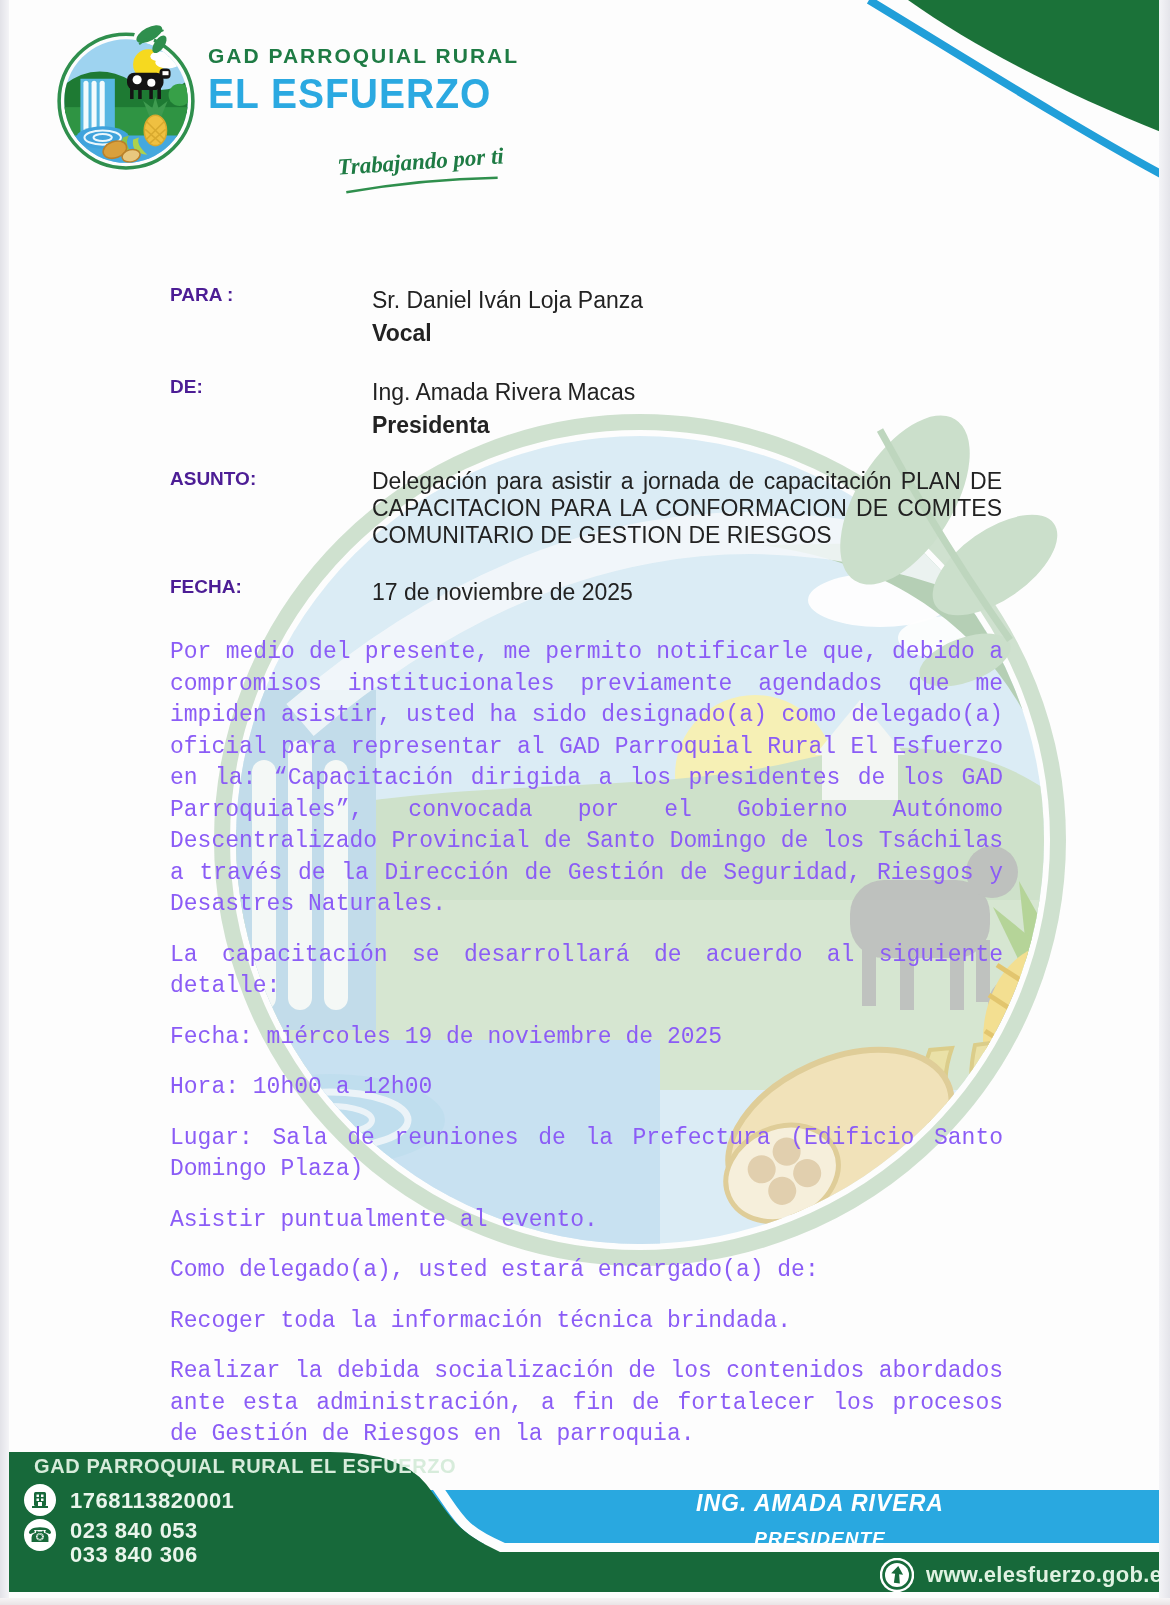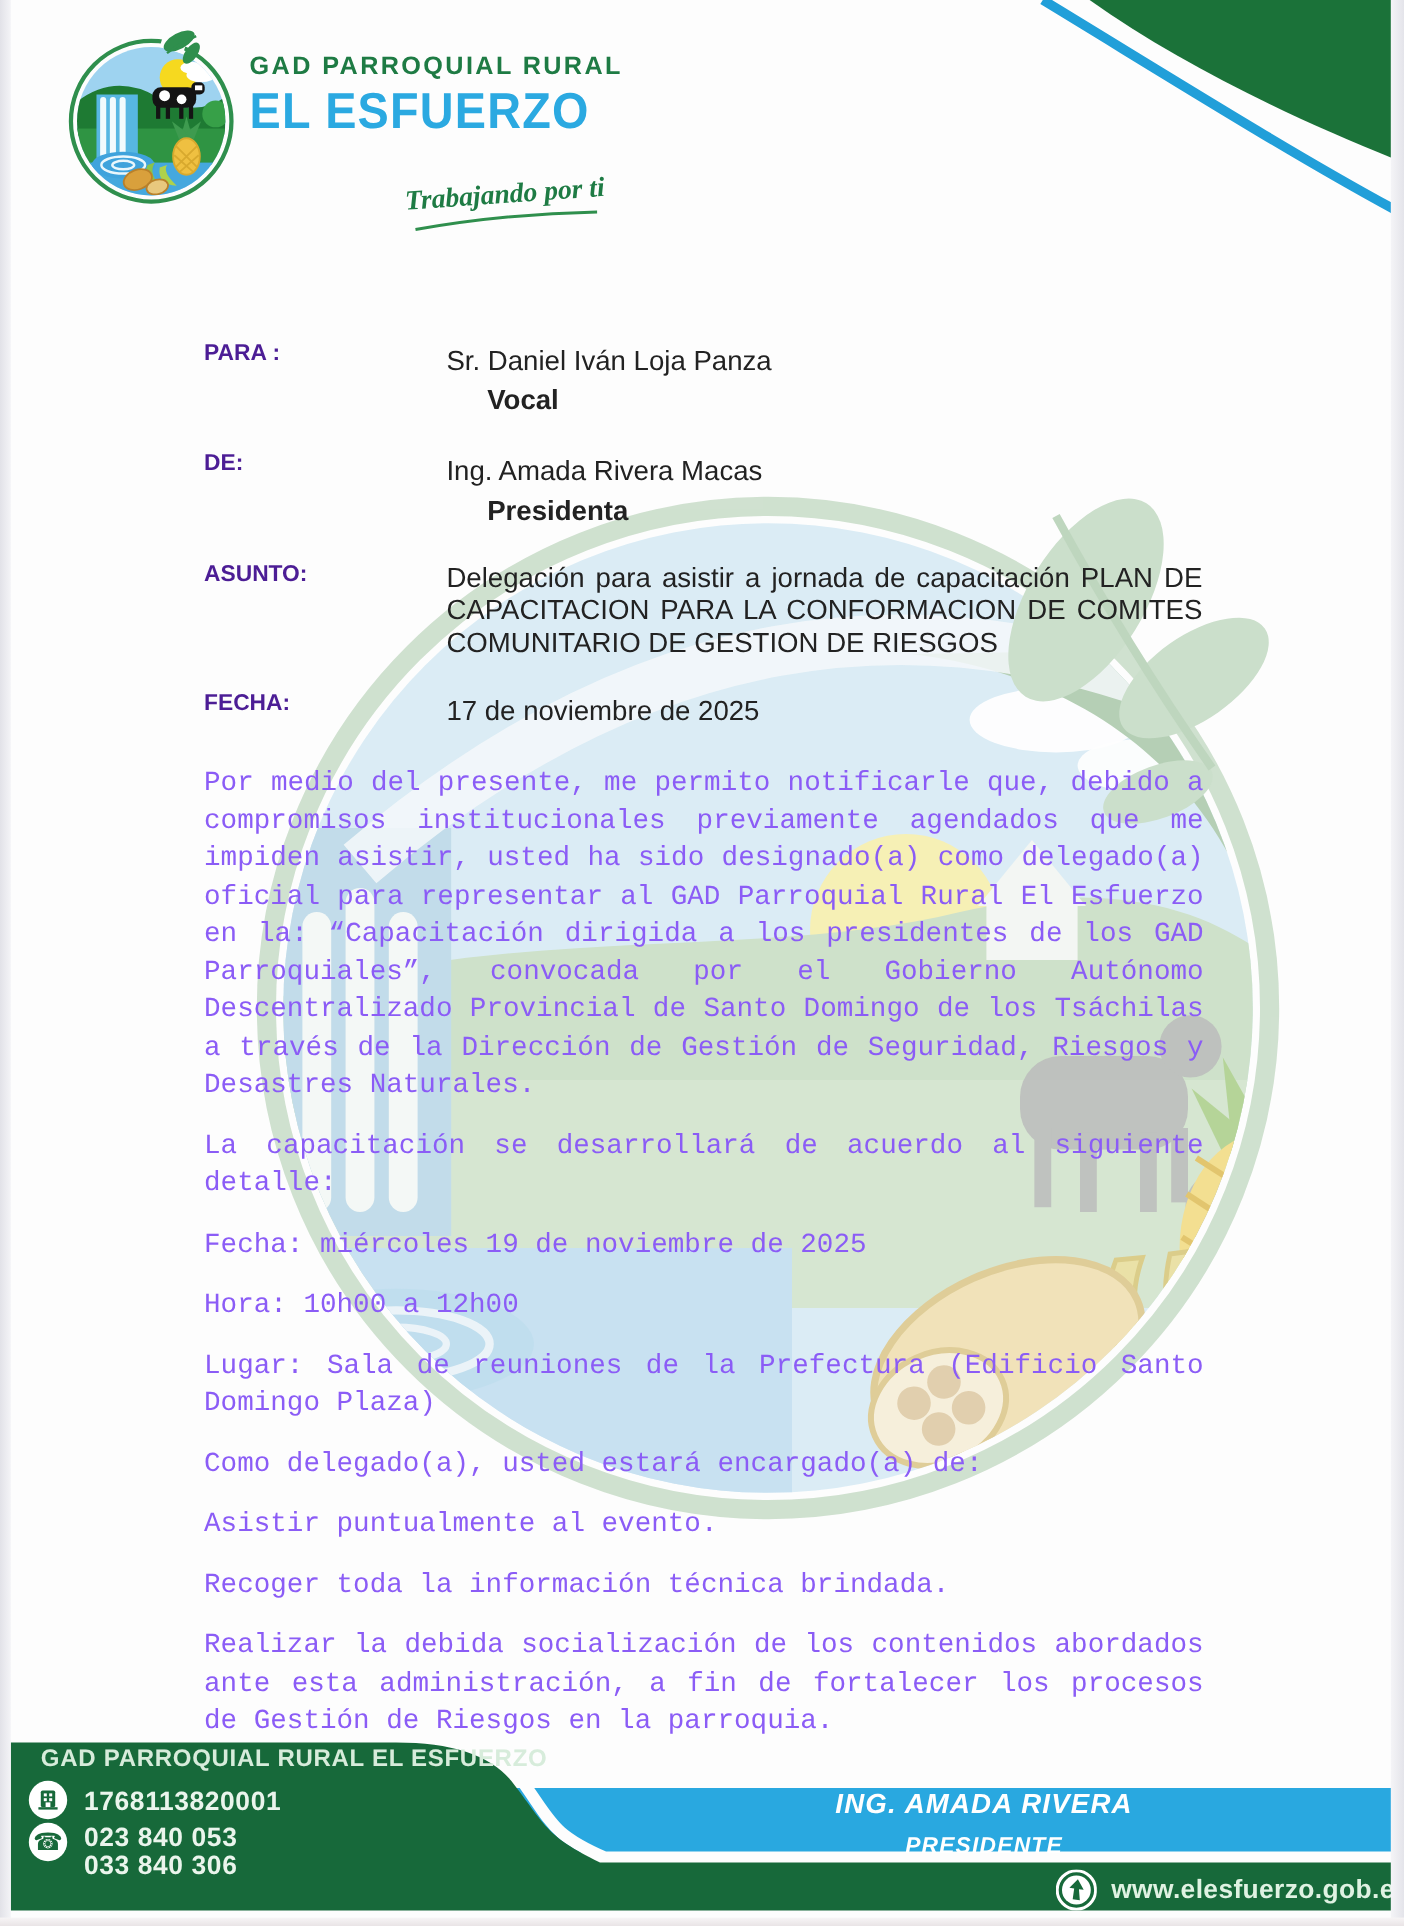--- a/index.html
+++ b/index.html
@@ -23,21 +23,21 @@
   .org-line2{font-size:39px;font-weight:bold;color:#2BA9E1;letter-spacing:1px;margin-top:2px;white-space:nowrap;transform:scaleY(1.08);transform-origin:left top;}
   .tagline-wrap{position:absolute;left:130px;top:105px;transform:rotate(-4deg);text-align:center;}
   .tagline{font-family:"Liberation Serif",serif;font-style:italic;font-weight:bold;font-size:23px;color:#1E7B44;white-space:nowrap;}
 
   .memo-title{position:absolute;left:170px;top:203px;width:832px;text-align:center;
     font-size:24px;font-weight:bold;color:#161616;letter-spacing:.2px;z-index:2;}
 
   .field{position:absolute;left:170px;width:833px;z-index:2;}
   .flabel{position:absolute;left:0;top:0;font-size:19px;font-weight:bold;color:#4c1d95;}
   .fval{position:absolute;left:202px;top:0;width:630px;font-size:23px;line-height:33px;color:#222;}
-  .fval .sub{font-weight:bold;margin-left:34px;}
+  .fval .sub{font-weight:bold;}
   .fval.justified{text-align:justify;line-height:27px;}
 
   .body-text{position:absolute;left:170px;top:637px;width:833px;z-index:2;
     font-size:23px;line-height:31.5px;text-align:justify;color:#8b5cf6;font-family:Liberation Mono, monospace;}
   .body-text p{margin:0 0 19px 0;}
 
   .footer{position:absolute;left:0;top:1440px;width:1170px;height:165px;z-index:5;padding-left:29px;}
   .footer svg.fshapes{position:absolute;left:0;top:0;}
   .f-org{position:absolute;left:34px;top:15px;font-size:20px;font-weight:bold;color:#D7ECDB;letter-spacing:.6px;white-space:nowrap;}
   .f-row{position:absolute;display:flex;align-items:flex-start;color:#EAF5EC;font-weight:bold;}
@@ -228,22 +228,22 @@
     <div class="flabel">FECHA:</div>
     <div class="fval">17 de noviembre de 2025</div>
   </div>
 
   <div class="body-text">
     <p>Por medio del presente, me permito notificarle que, debido a compromisos institucionales previamente agendados que me impiden asistir, usted ha sido designado(a) como delegado(a) oficial para representar al GAD Parroquial Rural El Esfuerzo en la: “Capacitación dirigida a los presidentes de los GAD Parroquiales”, convocada por el Gobierno Autónomo Descentralizado Provincial de Santo Domingo de los Tsáchilas a través de la Dirección de Gestión de Seguridad, Riesgos y Desastres Naturales.</p>
     <p>La capacitación se desarrollará de acuerdo al siguiente detalle:</p>
     <p>Fecha: miércoles 19 de noviembre de 2025</p>
     <p>Hora: 10h00 a 12h00</p>
     <p>Lugar: Sala de reuniones de la Prefectura (Edificio Santo Domingo Plaza)</p>
+    <p>Asistir puntualmente al evento.</p>
     <p>Como delegado(a), usted estará encargado(a) de:</p>
-    <p>Asistir puntualmente al evento.</p>
     <p>Recoger toda la información técnica brindada.</p>
     <p>Realizar la debida socialización de los contenidos abordados ante esta administración, a fin de fortalecer los procesos de Gestión de Riesgos en la parroquia.</p>
   </div>
 
   <div class="footer">
     <svg class="fshapes" width="1170" height="165" viewBox="0 0 1170 165">
       <rect x="380" y="50" width="790" height="55" fill="#29A8E0"></rect>
       <rect x="420" y="104" width="750" height="9" fill="#fdfdfd"></rect>
       <path d="M330,5 Q404,5 432,40 C460,78 458,88 504,108 L1170,108" fill="none" stroke="#fdfdfd" stroke-width="10"></path>
       <path d="M9,12 L330,12 Q400,12 426,44 C454,80 454,90 500,112 L1170,112 L1170,152 L9,152 Z" fill="#17693A"></path>

